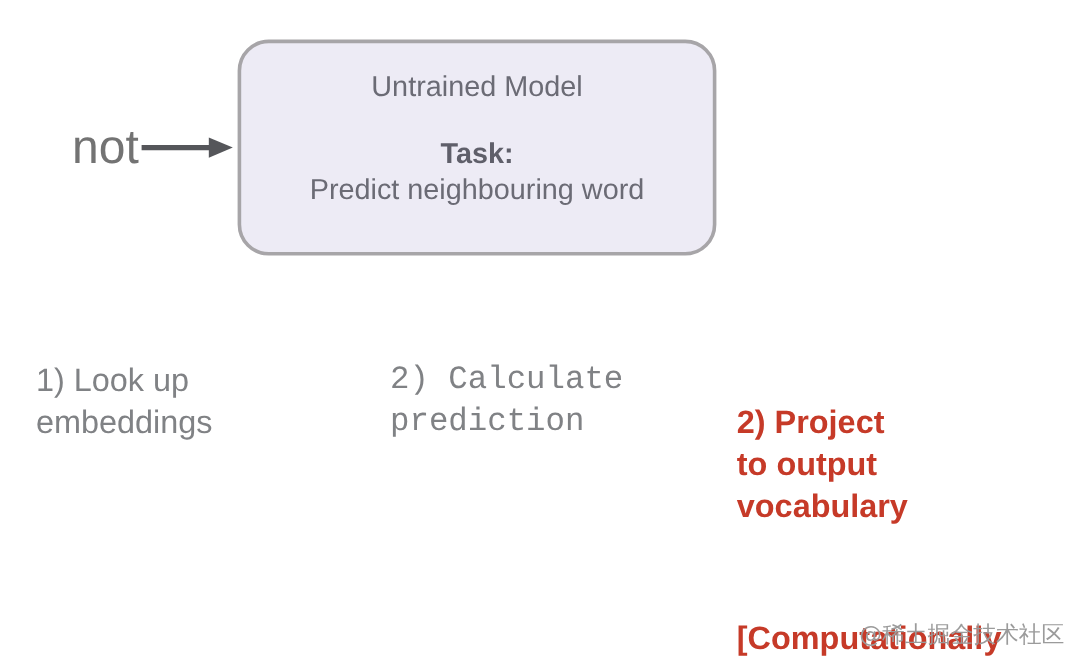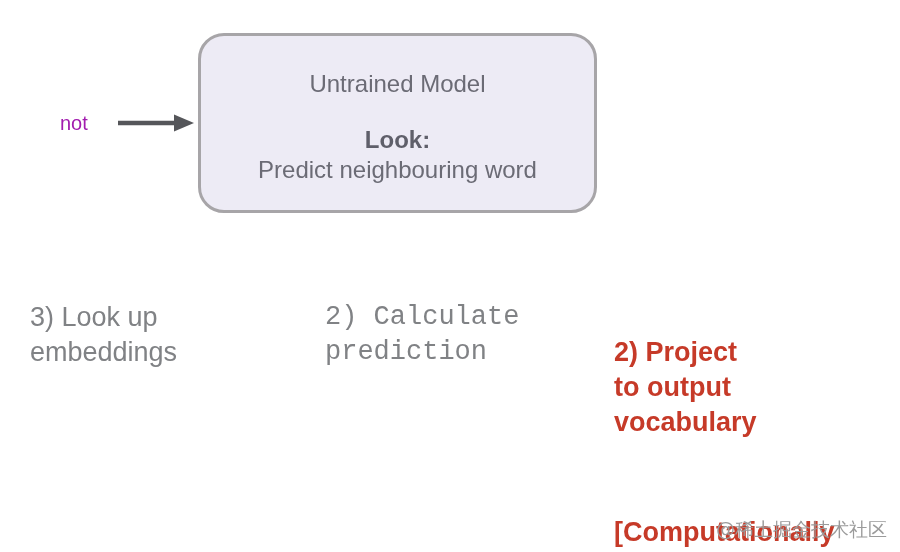--- a/index.html
+++ b/index.html
@@ -11,23 +11,23 @@
     background: #ffffff;
     overflow: hidden;
     font-family: "Liberation Sans", sans-serif;
   }
 
   
   .input-word {
     position: absolute;
     left: 60px;
     top: 106px;
-    font-size: 20px;
+    font-size: 40px;
     line-height: 34px;
-    color: #a21caf;
+    color: #737373;
   }
   .arrow-icon {
     position: absolute;
     left: 117px;
     top: 113px;
     width: 78px;
     height: 20px;
   }
 
   
@@ -36,21 +36,21 @@
     left: 198px;
     top: 33px;
     width: 399px;
     height: 180px;
     background: #edebf5;
     border: 3.5px solid #a7a5a8;
     border-radius: 26px;
     display: flex;
     flex-direction: column;
     align-items: center;
-    padding-top: 33px;
+    padding-top: 22px;
     text-align: center;
     color: #6b6b75;
   }
   .model-box .box-title {
     font-size: 24px;
     line-height: 30px;
   }
   .model-box .task-label {
     margin-top: 26px;
     font-size: 24px;
@@ -102,25 +102,25 @@
 
   <span class="input-word">not</span>
 
   <svg class="arrow-icon" viewBox="0 0 78 20" xmlns="http://www.w3.org/2000/svg" aria-hidden="true">
     <line x1="1" y1="10" x2="59" y2="10" stroke="#55565a" stroke-width="4.5"></line>
     <polygon points="57,1.5 77,10 57,18.5" fill="#55565a"></polygon>
   </svg>
 
   <div class="model-box">
     <div class="box-title">Untrained Model</div>
-    <div class="task-label">Look:</div>
+    <div class="task-label">Task:</div>
     <div class="task-desc">Predict neighbouring word</div>
   </div>
 
-  <div class="step step-1">3) Look up
+  <div class="step step-1">1) Look up
 embeddings</div>
 
   <div class="step step-2">2) Calculate
 prediction</div>
 
   <div class="step step-3">
     <div class="step-label">2) Project
 to output
 vocabulary</div>
     <div class="step-note">[Computationally

